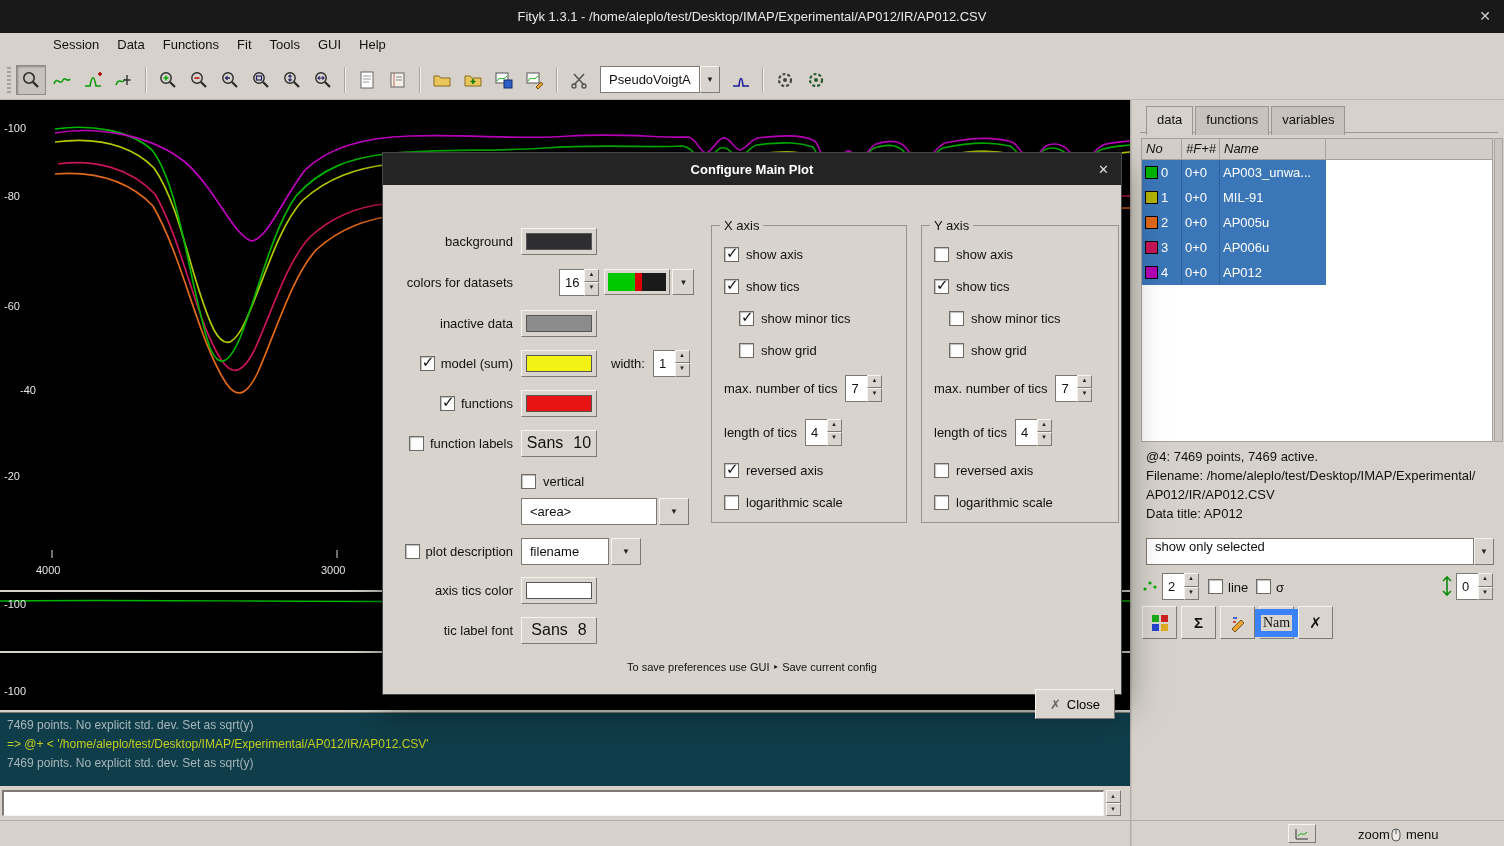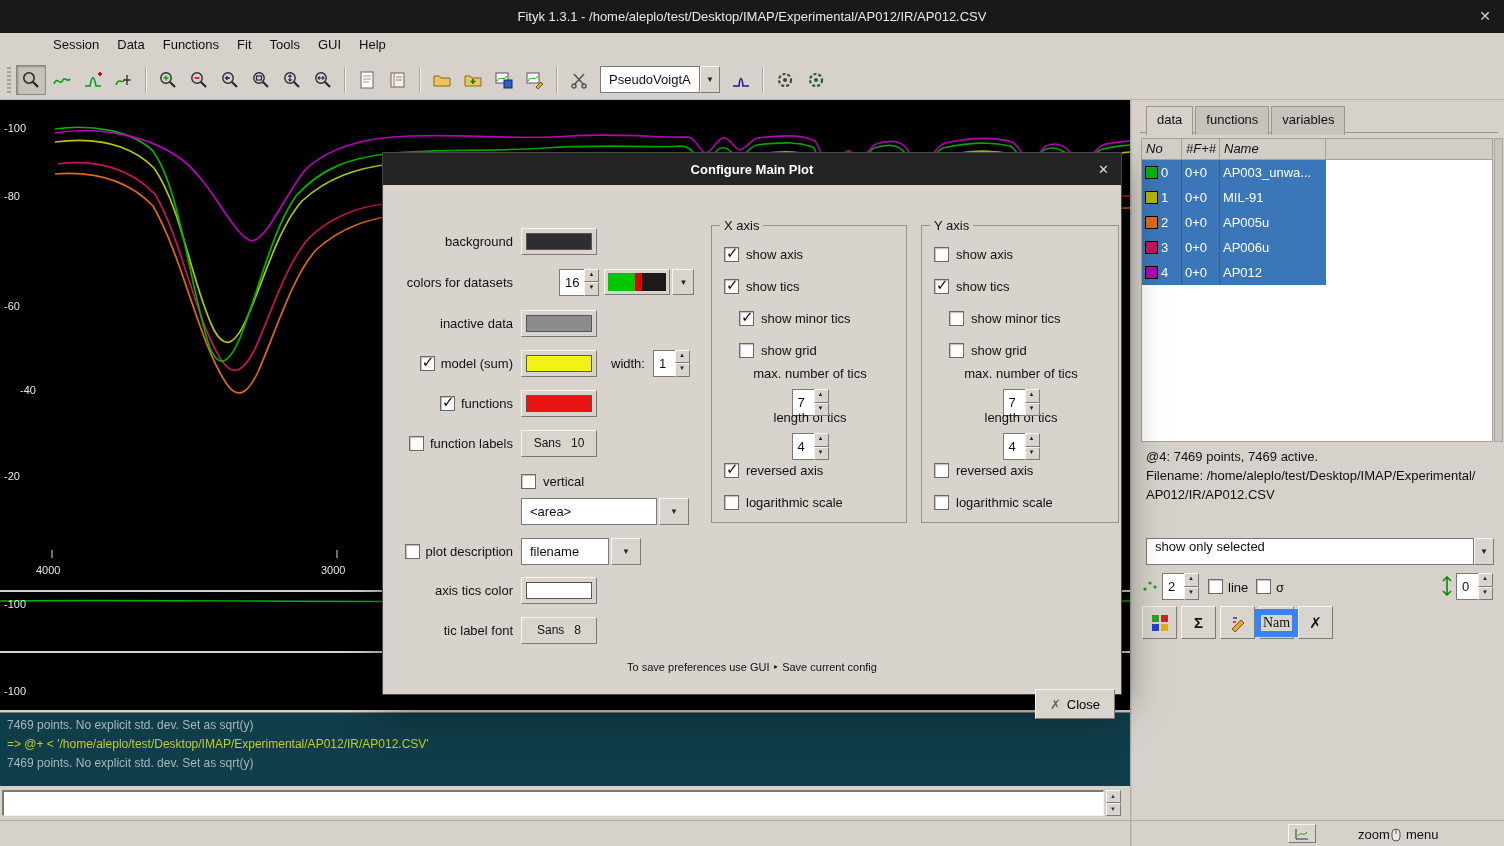--- a/index.html
+++ b/index.html
@@ -81,30 +81,30 @@
             border:1px solid #464646; box-shadow:0 12px 36px rgba(0,0,0,.55); z-index:40; }
   .dtitle { height:32px; background:#242424; color:#fff; font-weight:bold; display:flex; align-items:center; justify-content:center; position:relative; }
   .dclose { position:absolute; right:12px; font-weight:normal; color:#ddd; }
   .dbody { position:absolute; left:0; top:32px; right:0; bottom:0; }
   .lrow { position:absolute; left:8px; display:flex; align-items:center; height:28px; }
   .lcap { width:122px; margin-right:8px; display:flex; justify-content:flex-end; align-items:center; gap:6px; flex:none; text-align:right; }
   .swatchbtn { width:76px; height:27px; padding:4px; display:flex; flex:none; }
   .swatchbtn .fill { flex:1; border:1px solid #555; }
   .strip { width:66px; height:26px; margin-left:5px; display:flex; padding:3px; flex:none; }
   .band { height:100%; }
-  .fontbtn { width:76px; height:27px; display:flex; align-items:center; justify-content:center; gap:10px; font-size:12px; flex:none; }
+  .fontbtn { width:76px; height:27px; display:flex; align-items:center; justify-content:center; gap:10px; font-size:16px; flex:none; }
   .comboField { height:27px; background:#fff; border:1px solid #7d7973; display:flex; align-items:center; padding:0 8px; flex:none; }
   .cfA { width:136px; } .cfB { width:88px; }
   .group { position:absolute; border:1px solid #97938c; padding:12px 10px 0 12px; }
   .legend { position:absolute; top:-8px; left:8px; background:#d8d4cd; padding:0 4px; }
   .gX { left:328px; top:40px; width:196px; height:298px; }
   .gY { left:538px; top:40px; width:198px; height:298px; }
   .crow { display:flex; align-items:center; gap:7px; height:32px; }
   .crow.ind { margin-left:15px; }
-  .srow { display:flex; align-items:center; gap:8px; height:44px;flex-direction:column; }
+  .srow { display:flex; align-items:center; gap:8px; height:44px; }
   .dfooter { position:absolute; left:0; top:476px; width:100%; text-align:center; font-size:11px; }
   .closebtn { position:absolute; right:6px; top:504px; width:80px; height:30px; display:flex; align-items:center; justify-content:center; gap:6px; font:inherit; }
   .closebtn .xg { color:#666; font-weight:bold; }
 </style>
 </head>
 <body>
 
 <div class="win">
 
   <div class="titlebar">
@@ -381,20 +381,21 @@
     <span class="tc w2">0+0</span>
     <span class="tc w3 last">AP012</span>
   </div>
 
   <div class="sidescroll"></div>
 
   <div class="info">
     <div>@4: 7469 points, 7469 active.</div>
     <div>Filename: /home/aleplo/test/Desktop/IMAP/Experimental/</div>
     <div>AP012/IR/AP012.CSV</div>
+    <div>Data title: AP012</div>
   </div>
 
   <div class="filtercombo">
     <span class="cfield">
         <span>show only selected</span>
       </span>
     <span class="cbtn raised"></span>
   </div>
 
   <svg style="position:absolute; left:1142px; top:577px;" width="16" height="16">

